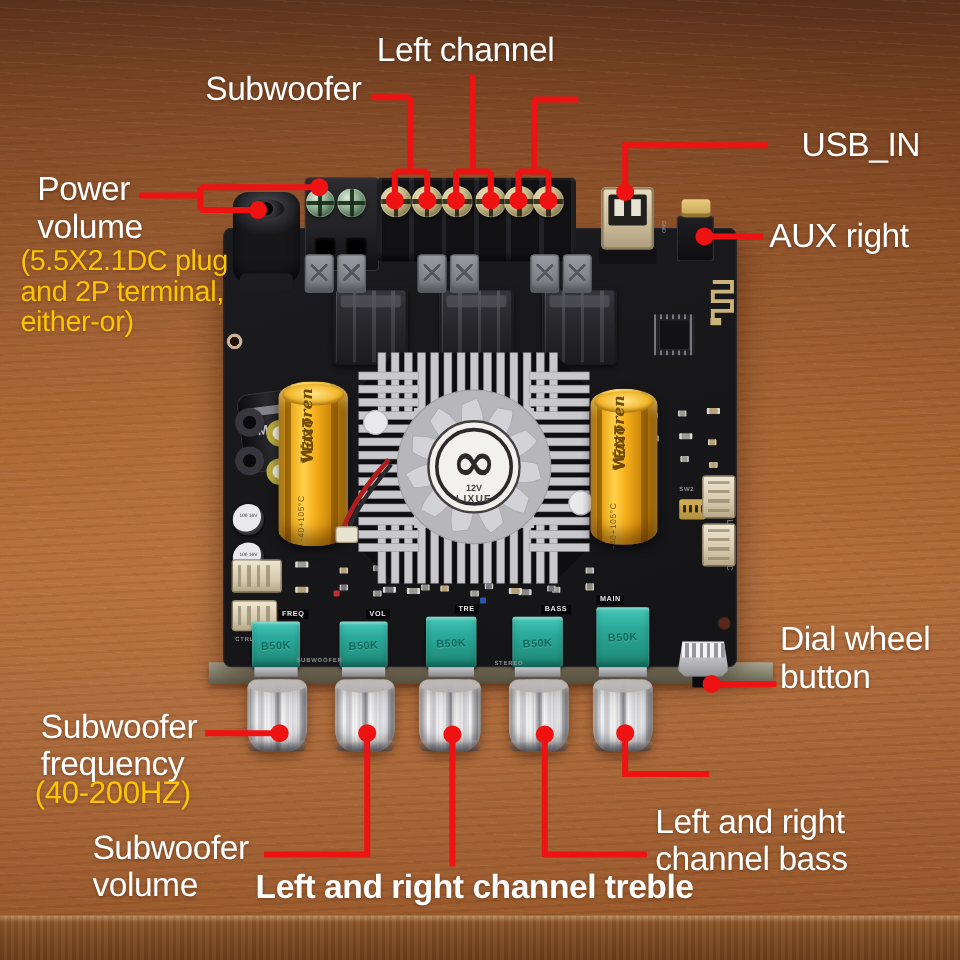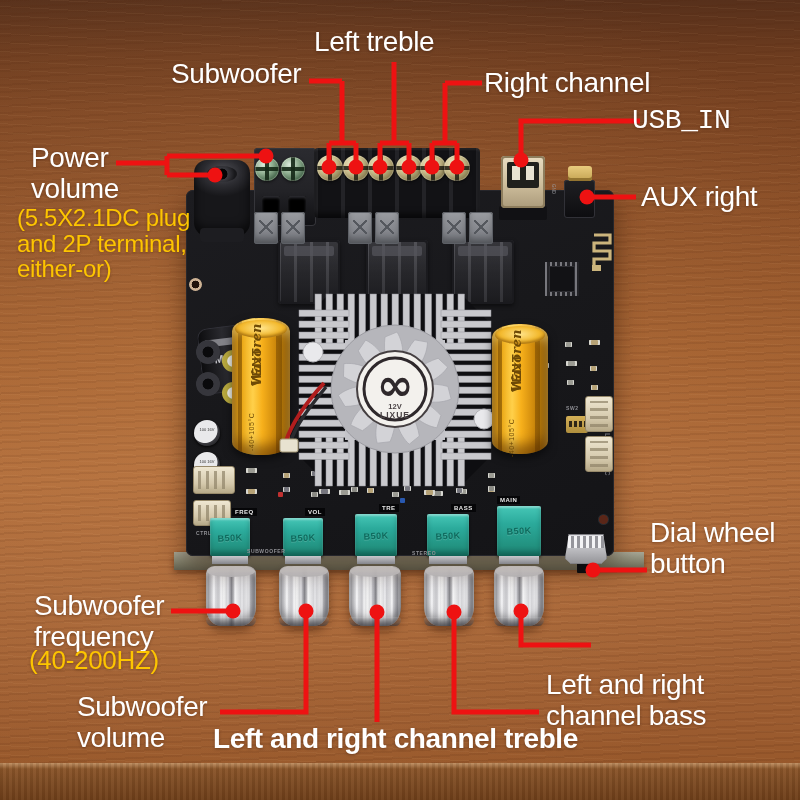--- a/index.html
+++ b/index.html
@@ -442,23 +442,22 @@
       <circle cx="593" cy="570" r="7.5"></circle>
         <circle cx="521" cy="611" r="7.5"></circle>
       <circle cx="454" cy="612" r="7.5"></circle>
         <circle cx="377" cy="612" r="7.5"></circle>
       <circle cx="306" cy="611" r="7.5"></circle>
         <circle cx="233" cy="611" r="7.5"></circle>
     </g>
   </svg>
 
   <div class="lbl" style="left:171px;top:58px;">Subwoofer</div>
-  <div class="lbl" style="left:314px;top:26px;">Left treble</div>
-  <div class="lbl" style="left:484px;top:67px;">Right channel</div>
-  <div class="lbl" style="left:632px;top:105px;font-family:Liberation Mono, monospace;">USB_IN</div>
+  <div class="lbl" style="left:314px;top:26px;">Left channel</div>
+  <div class="lbl" style="left:668px;top:105px;">USB_IN</div>
   <div class="lbl" style="left:31px;top:142px;width:105px;">Power volume</div>
   <div class="note" style="left:17px;top:205px;width:186px;">(5.5X2.1DC plug and 2P terminal, either-or)</div>
   <div class="lbl" style="left:641px;top:181px;">AUX right</div>
   <div class="lbl" style="left:650px;top:517px;width:160px;">Dial wheel button</div>
   <div class="lbl" style="left:546px;top:669px;width:200px;">Left and right channel bass</div>
   <div class="lbl" style="left:213px;top:723px;white-space:nowrap;font-weight:bold;">Left and right channel treble</div>
   <div class="lbl" style="left:77px;top:691px;width:150px;">Subwoofer volume</div>
   <div class="lbl" style="left:34px;top:590px;width:160px;">Subwoofer frequency</div>
   <div class="note" style="left:29px;top:648px;font-size:26px;">(40-200HZ)</div>
 </div>

